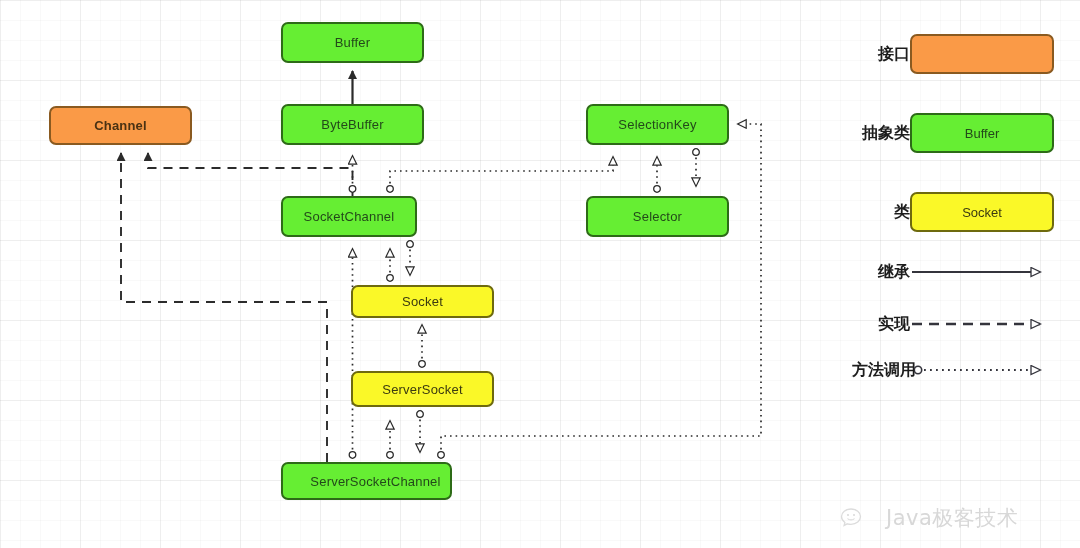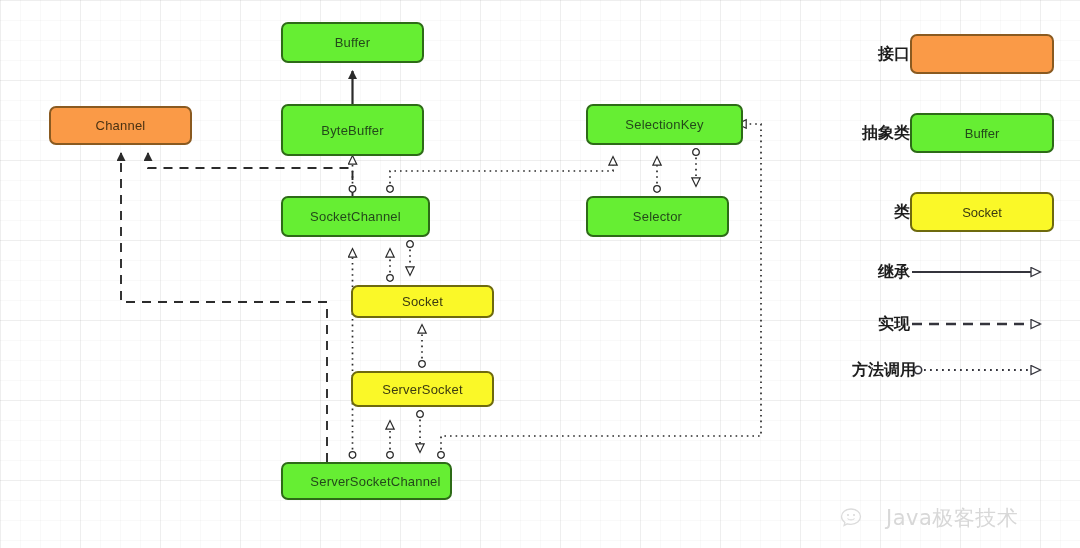--- a/index.html
+++ b/index.html
@@ -172,33 +172,33 @@
       <path d="M422,364 L422,325" stroke-width="1.7" stroke-dasharray="1.6 4" marker-start="url(#m-circle)" marker-end="url(#m-hollow-tri)"></path>
 
       <path d="M441,455 L441,436 L761,436 L761,124 L738,124" stroke-width="1.7" stroke-dasharray="1.6 4" marker-start="url(#m-circle)" marker-end="url(#m-hollow-tri)"></path>
     </g>
   </svg>
 
   <div class="node abs" style="left:281px; top:22px; width:143px; height:41px;">
     <span>Buffer</span>
   </div>
 
-  <div class="node abs" style="left:281px; top:104px; width:143px; height:52px;">
+  <div class="node abs" style="left:281px; top:104px; width:143px; height:41px;">
     <span>ByteBuffer</span>
   </div>
 
-  <div class="node iface" style="left:49px; top:106px; width:143px; height:39px;">
+  <div class="node iface" style="left:49px; top:106px; width:143px; height:39px;font-weight:bold;">
     <span>Channel</span>
   </div>
 
-  <div class="node abs" style="left:281px; top:196px; width:149px; height:41px;">
+  <div class="node abs" style="left:281px; top:196px; width:136px; height:41px;">
     <span>SocketChannel</span>
   </div>
 
-  <div class="node abs" style="left:586px; top:104px; width:157px; height:41px;">
+  <div class="node abs" style="left:586px; top:104px; width:143px; height:41px;">
     <span>SelectionKey</span>
   </div>
 
   <div class="node abs" style="left:586px; top:196px; width:143px; height:41px;text-align:right;">
     <span>Selector</span>
   </div>
 
   <div class="node cls" style="left:351px; top:285px; width:143px; height:33px;">
     <span>Socket</span>
   </div>

